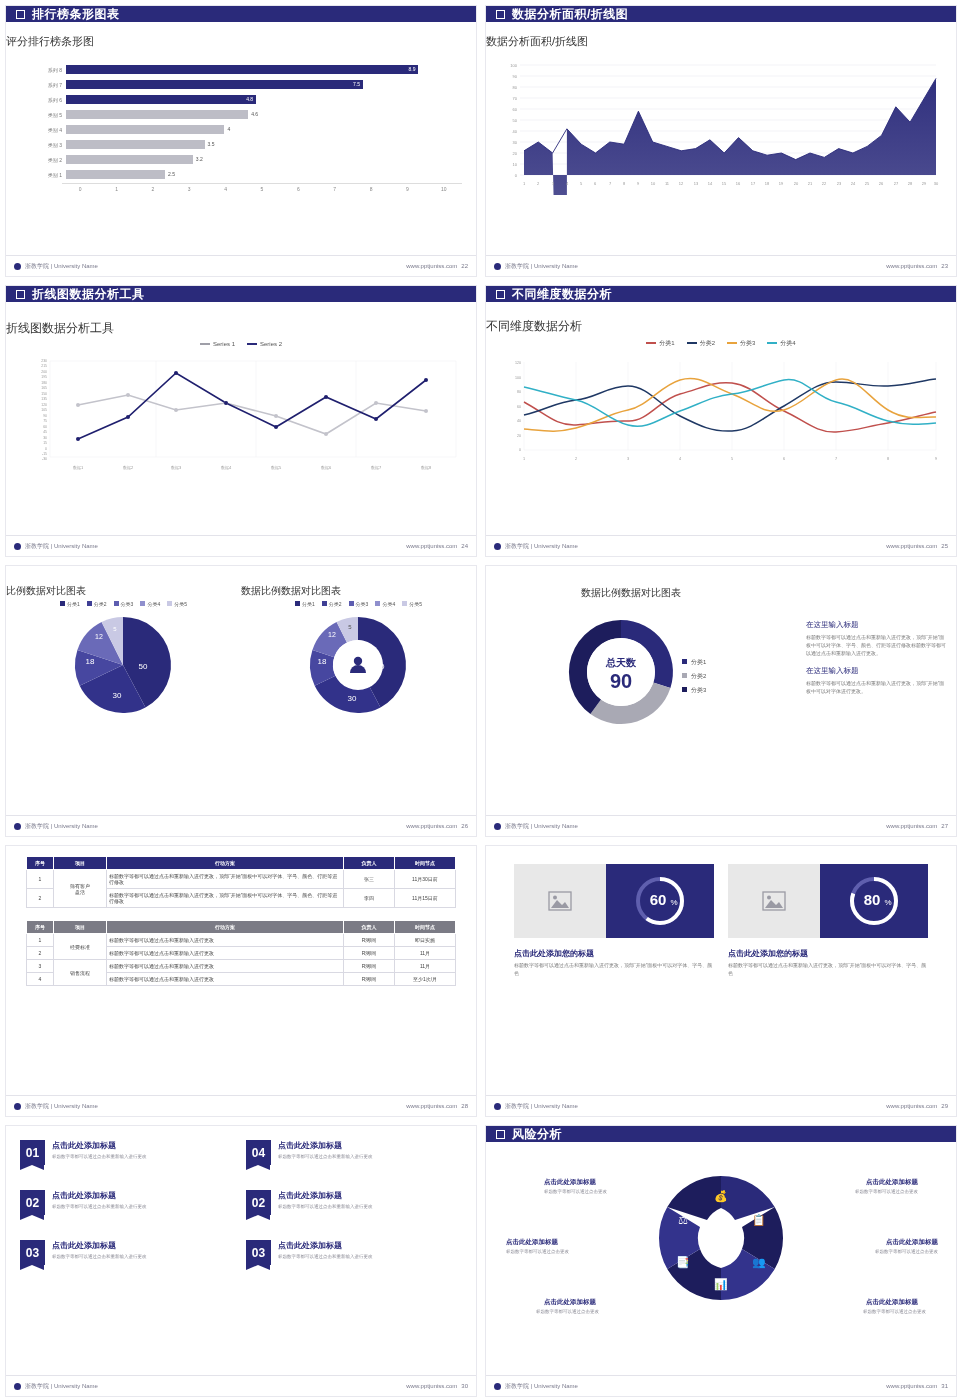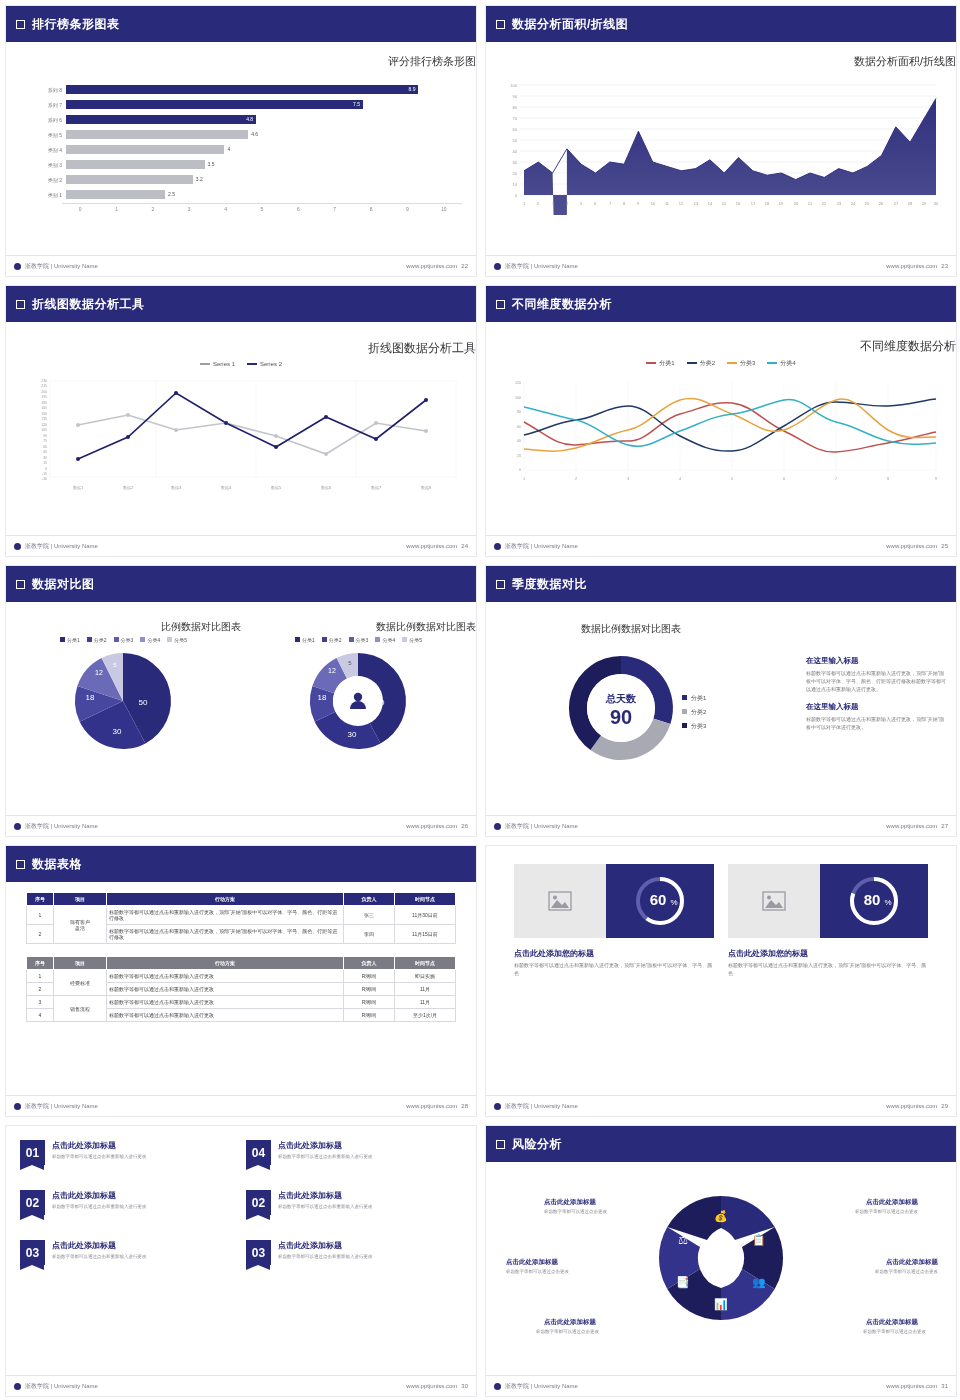--- a/index.html
+++ b/index.html
@@ -1,27 +1,27 @@
 <!DOCTYPE html>
 <html><head>
 <meta charset="utf-8">
 <style>
   html,body{margin:0;padding:0;background:#ffffff;}
   body{width:960px;height:1400px;font-family:"Liberation Sans","DejaVu Sans",sans-serif;color:#222;}
   .deck{display:grid;grid-template-columns:480px 480px;grid-template-rows:repeat(5,280px);width:960px;height:1400px;}
   .slide{position:relative;width:480px;height:280px;box-sizing:border-box;overflow:hidden;background:#fff;border:1px solid #fff;}
   .slide-inner{position:absolute;left:5px;top:5px;width:470px;height:270px;background:#fff;box-shadow:0 0 0 1px #e8e8ee;overflow:hidden;}
-  .title-bar{height:36px;background:#2a2a7a;color:#fff;display:flex;align-items:center;padding-left:10px;font-size:12px;font-weight:bold;letter-spacing:.5px;}
+  .title-bar{height:16px;background:#2a2a7a;color:#fff;display:flex;align-items:center;padding-left:10px;font-size:12px;font-weight:bold;letter-spacing:.5px;}
   .title-bar .sq{width:9px;height:9px;border:1.5px solid #fff;margin-right:7px;box-sizing:border-box;}
   .body{position:relative;height:222px;}
   .footer{position:absolute;bottom:0;left:0;right:0;height:20px;border-top:1px solid #e3e3ea;display:flex;align-items:center;justify-content:space-between;padding:0 8px;font-size:6px;color:#7a7a8c;}
   .footer .lf{display:flex;align-items:center;gap:4px;}
   .logo-dot{width:7px;height:7px;background:#2a2a7a;border-radius:50%;display:inline-block;}
   .footer .pg{display:flex;align-items:center;gap:4px;}
-  .chart-title{text-align:right;font-size:11px;color:#333;margin-top:12px;font-weight:normal;}
+  .chart-title{text-align:left;font-size:11px;color:#333;margin-top:12px;font-weight:normal;}
 
   
   .barchart{position:relative;margin:14px 14px 0 14px;height:140px;}
   .brow{display:flex;align-items:center;height:13px;margin-bottom:2px;}
   .blabel{width:42px;font-size:5px;color:#777;text-align:right;padding-right:4px;}
   .btrack{flex:1;position:relative;height:9px;}
   .bfill{height:9px;background:#bdbdc6;position:relative;}
   .bfill.dark{background:#2a2a7a;}
   .bval{position:absolute;right:3px;top:0;font-size:5px;color:#fff;line-height:9px;}
   .bval.out{right:auto;left:calc(100% + 3px);color:#555;}
@@ -62,21 +62,21 @@
   .numbox:after{content:"";position:absolute;bottom:-5px;left:0;border-left:12.5px solid #2a2a7a;border-right:12.5px solid #2a2a7a;border-bottom:5px solid transparent;}
   .toc-h{font-size:8px;font-weight:bold;color:#2a2a7a;}
   .toc-p{font-size:4.5px;color:#8a8a95;margin-top:3px;line-height:1.5;}
 
   
   .risk-label{position:absolute;font-size:6.5px;font-weight:bold;color:#2a2a7a;}
   .risk-sub{position:absolute;font-size:4.5px;color:#8a8a95;}
 
   
   .qtext{position:absolute;right:10px;top:34px;width:140px;}
-  .qh{font-size:7.5px;font-weight:bold;color:#2a2a7a;margin-bottom:3px;}
+  .qh{font-size:7.5px;font-weight:normal;color:#2a2a7a;margin-bottom:3px;}
   .qp{font-size:5px;color:#777;line-height:1.6;margin-bottom:9px;}
 </style>
 </head>
 <body>
 
 <div class="deck">
 
   <div class="slide">
     <div class="slide-inner">
       <div class="title-bar">
@@ -425,24 +425,20 @@
         <span class="pg">
             <span>www.pptjuniss.com</span>
             <span>25</span>
           </span>
       </div>
     </div>
   </div>
 
   <div class="slide">
     <div class="slide-inner">
-      <div class="title-bar">
-        <span class="sq"></span>
-        <span>数据对比图</span>
-      </div>
       <div class="body">
         <div style="display:flex">
           <div style="width:50%">
             <div class="chart-title" style="font-size:10px;margin-top:18px">比例数据对比图表</div>
             <div class="pielegend">
               <span><i style="background:#2a2a7a"></i><span>分类1</span></span>
               <span><i style="background:#3f3f95"></i><span>分类2</span></span>
               <span><i style="background:#5d5db0"></i><span>分类3</span></span>
               <span><i style="background:#8f8fcd"></i><span>分类4</span></span>
               <span><i style="background:#c9c9e4"></i><span>分类5</span></span>
@@ -499,24 +495,20 @@
         <span class="pg">
             <span>www.pptjuniss.com</span>
             <span>26</span>
           </span>
       </div>
     </div>
   </div>
 
   <div class="slide">
     <div class="slide-inner">
-      <div class="title-bar">
-        <span class="sq"></span>
-        <span>季度数据对比</span>
-      </div>
       <div class="body">
         <div class="chart-title" style="font-size:10px;margin-top:20px;width:290px;text-align:center">数据比例数据对比图表</div>
         <svg width="280" height="150" viewBox="0 0 280 150">
           <g transform="translate(135,72)">
             <path d="M0,-52 A52,52 0 0,1 49.4,16.1 L32.2,10.5 A34,34 0 0,0 0,-34 Z" fill="#2a2a7a"></path>
             <path d="M49.4,16.1 A52,52 0 0,1 -30.6,42.1 L-20,27.5 A34,34 0 0,0 32.2,10.5 Z" fill="#a9a9b4"></path>
             <path d="M-30.6,42.1 A52,52 0 0,1 0,-52 L0,-34 A34,34 0 0,0 -20,27.5 Z" fill="#1d1d5c"></path>
             <circle cx="0" cy="0" r="34" fill="#fff"></circle>
             <text x="0" y="-6" font-size="10" fill="#2a2a7a" text-anchor="middle" font-weight="bold">总天数</text>
             <text x="0" y="16" font-size="20" fill="#2a2a7a" text-anchor="middle" font-weight="bold">90</text>
@@ -545,24 +537,20 @@
         <span class="pg">
             <span>www.pptjuniss.com</span>
             <span>27</span>
           </span>
       </div>
     </div>
   </div>
 
   <div class="slide">
     <div class="slide-inner">
-      <div class="title-bar">
-        <span class="sq"></span>
-        <span>数据表格</span>
-      </div>
       <div class="body">
         <table class="dt">
           <tbody>
               <tr>
             <th style="width:22px">序号</th>
             <th style="width:48px">项目</th>
             <th>行动方案</th>
             <th style="width:46px">负责人</th>
             <th style="width:56px">时间节点</th>
           </tr>

